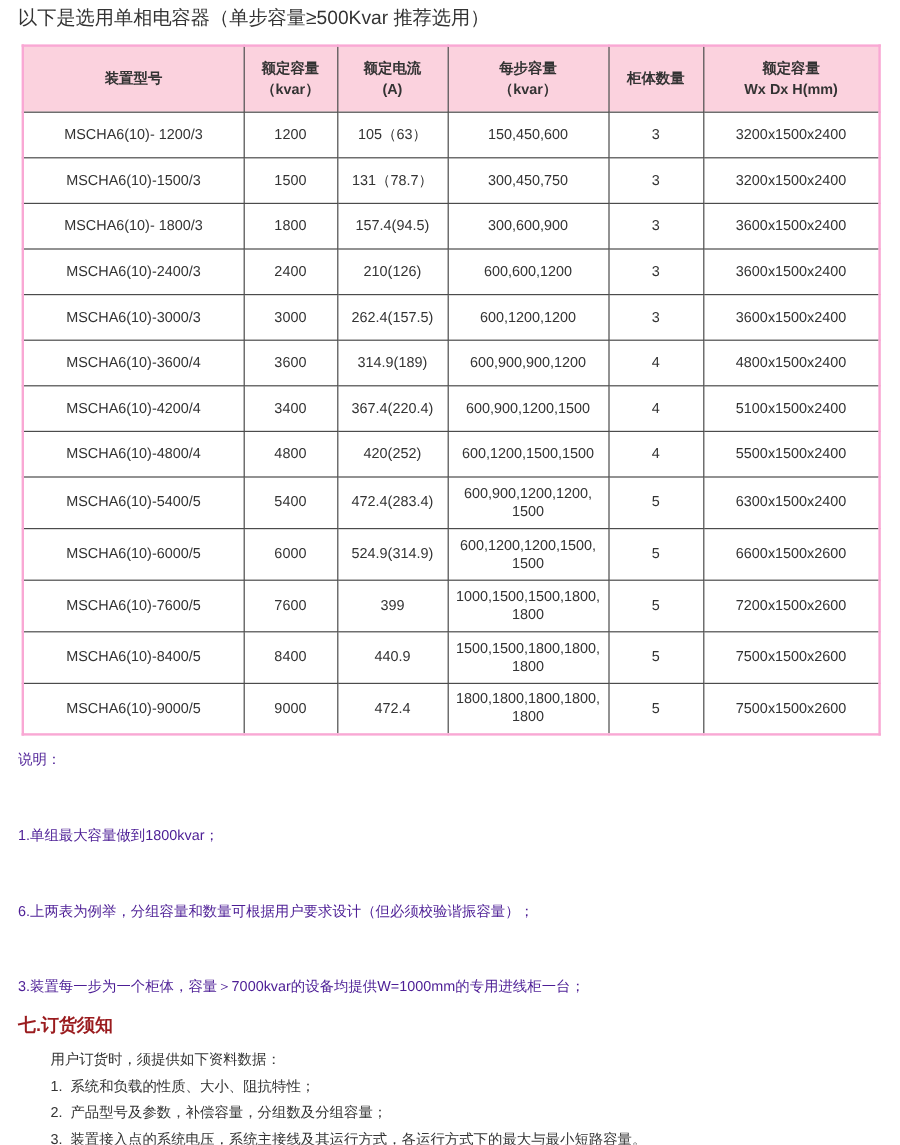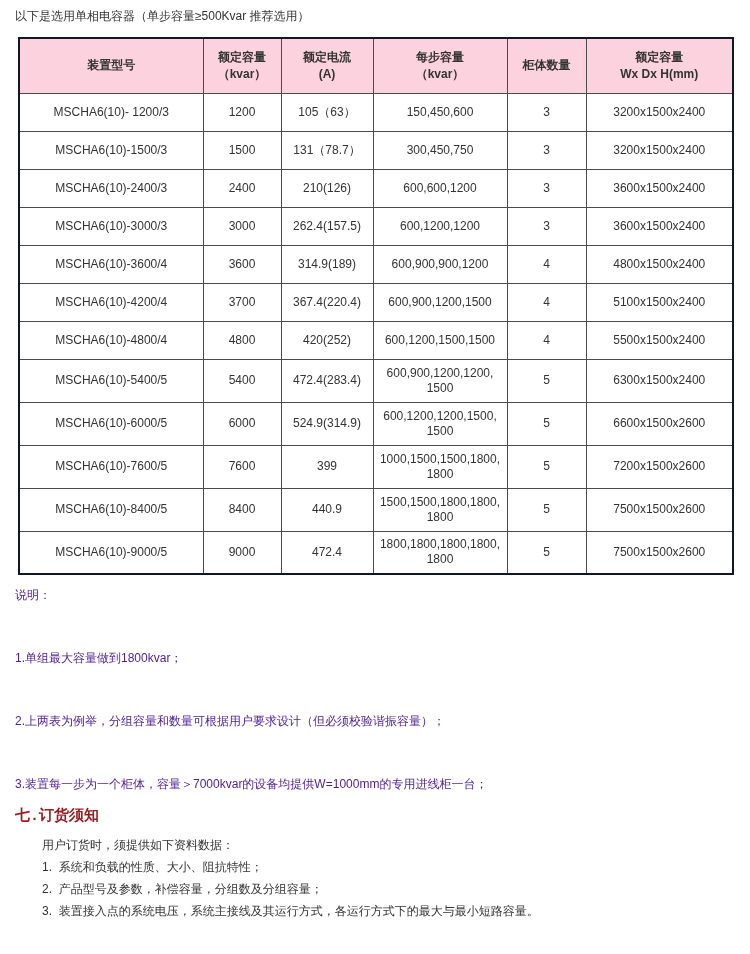--- a/index.html
+++ b/index.html
@@ -5,26 +5,26 @@
   * { margin:0; padding:0; box-sizing:border-box; }
   html,body { background:#ffffff; }
   body {
     width:750px; height:954px; overflow:hidden;
     font-family:"Liberation Sans","DejaVu Sans",sans-serif;
     color:#333333;
     -webkit-font-smoothing:antialiased;
   }
   .page { padding:8px 18px 0 15px; }
 
-  .intro-line { font-size:12px; line-height:16px; margin-bottom:13px; color:#333; }
+  .intro-line { font-size:16px; line-height:16px; margin-bottom:13px; color:#333; }
 
   table.spec {
     border-collapse:collapse; table-layout:fixed;
     width:714px; margin-left:3px;
-    border:2px solid #0f172a;
+    border:2px solid #f9a8d4;
   }
   col.c1{width:184px;} col.c2{width:78px;} col.c3{width:92px;}
   col.c4{width:134px;} col.c5{width:79px;} col.c6{width:147px;}
   .spec th, .spec td {
     border:1px solid #4b4b4b;
     text-align:center; vertical-align:middle;
     font-size:12px; color:#333;
     white-space:pre-line;
     padding:1px 2px;
   }
@@ -35,21 +35,21 @@
   .spec tbody tr.r-short { height:38px; }
   .spec tbody tr.r-tall  { height:43px; }
   .spec tbody td { line-height:15px; }
 
   .notes { margin-top:10px; font-size:12px; line-height:21px; color:#4c1d95; }
   .note-item { padding-left:8px; text-indent:-8px;margin-top:42px; }
 
   .order-title {
     margin-top:12px;
     color:var(--red,#9a1b1e);
-    font-size:15px; font-weight:bold; line-height:19px;font-family:Liberation Mono, monospace;
+    font-size:15px; font-weight:bold; line-height:19px;
   }
   .order-body { margin-top:8px; padding-left:27px; font-size:12px; line-height:22px; }
   .order-line { white-space:pre-wrap; }
 </style>
 </head>
 <body>
 
 <div class="page">
 
   <div class="intro-line">以下是选用单相电容器（单步容量≥500Kvar 推荐选用）</div>
@@ -88,20 +88,28 @@
     </tr>
         <tr class="r-short">
       <td>MSCHA6(10)-1500/3</td>
       <td>1500</td>
       <td>131（78.7）</td>
       <td>300,450,750</td>
       <td>3</td>
       <td>3200x1500x2400</td>
     </tr>
         <tr class="r-short">
+      <td>MSCHA6(10)- 1800/3</td>
+      <td>1800</td>
+      <td>157.4(94.5)</td>
+      <td>300,600,900</td>
+      <td>3</td>
+      <td>3600x1500x2400</td>
+    </tr>
+        <tr class="r-short">
       <td>MSCHA6(10)-2400/3</td>
       <td>2400</td>
       <td>210(126)</td>
       <td>600,600,1200</td>
       <td>3</td>
       <td>3600x1500x2400</td>
     </tr>
         <tr class="r-short">
       <td>MSCHA6(10)-3000/3</td>
       <td>3000</td>
@@ -113,21 +121,21 @@
         <tr class="r-short">
       <td>MSCHA6(10)-3600/4</td>
       <td>3600</td>
       <td>314.9(189)</td>
       <td>600,900,900,1200</td>
       <td>4</td>
       <td>4800x1500x2400</td>
     </tr>
         <tr class="r-short">
       <td>MSCHA6(10)-4200/4</td>
-      <td>3700</td>
+      <td>3400</td>
       <td>367.4(220.4)</td>
       <td>600,900,1200,1500</td>
       <td>4</td>
       <td>5100x1500x2400</td>
     </tr>
         <tr class="r-short">
       <td>MSCHA6(10)-4800/4</td>
       <td>4800</td>
       <td>420(252)</td>
       <td>600,1200,1500,1500</td>
@@ -178,21 +186,21 @@
 1800</td>
       <td>5</td>
       <td>7500x1500x2600</td>
     </tr>
       </tbody>
   </table>
 
   <div class="notes">
     <div>说明：</div>
     <div class="note-item">1.单组最大容量做到1800kvar；</div>
-    <div class="note-item">2.上两表为例举，分组容量和数量可根据用户要求设计（但必须校验谐振容量）；</div>
+    <div class="note-item">6.上两表为例举，分组容量和数量可根据用户要求设计（但必须校验谐振容量）；</div>
     <div class="note-item">3.装置每一步为一个柜体，容量＞7000kvar的设备均提供W=1000mm的专用进线柜一台；</div>
   </div>
 
   <div class="order-title">七.订货须知</div>
 
   <div class="order-body">
     <div class="order-line">用户订货时，须提供如下资料数据：</div>
     <div class="order-line">1.  系统和负载的性质、大小、阻抗特性；</div>
     <div class="order-line">2.  产品型号及参数，补偿容量，分组数及分组容量；</div>
     <div class="order-line">3.  装置接入点的系统电压，系统主接线及其运行方式，各运行方式下的最大与最小短路容量。</div>

